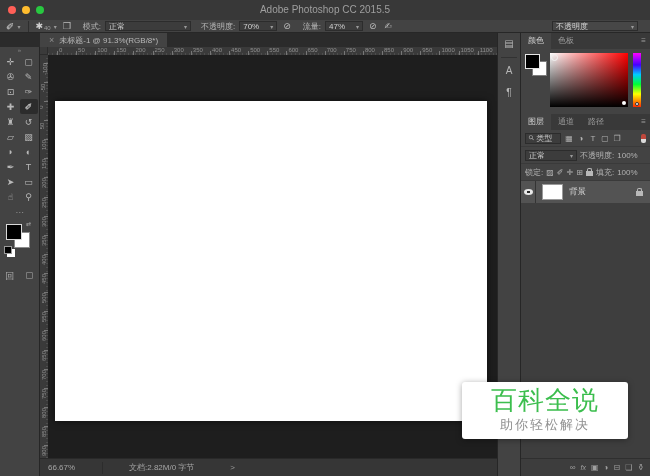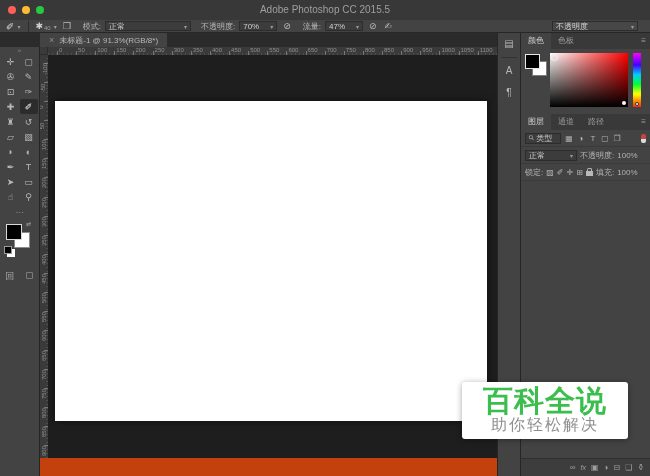--- a/index.html
+++ b/index.html
@@ -1,16 +1,16 @@
 <!DOCTYPE html>
 <html><head>
 <meta charset="utf-8">
 <style>
   html,body{margin:0;padding:0;background:#1f1f1f;}
-  .app{position:relative;width:650px;height:476px;overflow:hidden;background:#c2410c;
+  .app{position:relative;width:650px;height:476px;overflow:hidden;background:#15803d;
        font-family:"Liberation Sans","DejaVu Sans",sans-serif;-webkit-font-smoothing:antialiased;}
   
   .titlebar{position:absolute;left:0;top:0;width:650px;height:20px;background:#383838;border-bottom:1px solid #262626;}
   .lights{position:absolute;left:8px;top:6px;display:flex;gap:6px;}
   .light{width:8px;height:8px;border-radius:50%;display:inline-block;}
   .title{width:100%;text-align:center;line-height:20px;font-size:10px;color:#9f9f9f;}
   
   .optionsbar{position:absolute;left:0;top:20px;width:650px;height:13px;background:#434343;
               border-bottom:1px solid #272727;display:flex;align-items:center;padding:0 4px;box-sizing:border-box;gap:4px;}
   .optionsbar .lbl{font-size:8px;color:#b5b5b5;white-space:nowrap;margin-left:6px;}
@@ -110,22 +110,22 @@
   .layer-thumb{width:21px;height:16px;background:#fff;border:1px solid #9a9a9a;margin-left:6px;box-sizing:border-box;}
   .layer-name{font-size:8.5px;color:#d4d4d4;margin-left:6px;}
   .layer-lock{margin-left:auto;margin-right:7px;}
   .layers-footer{position:absolute;left:0;right:0;bottom:0;height:18px;background:#3d3d3d;border-top:1px solid #2f2f2f;
                  display:flex;align-items:center;justify-content:flex-end;gap:5px;padding:0 6px;box-sizing:border-box;}
   .ft-ic{font-size:8px;color:#9f9f9f;}
   .ft-ic.fx{font-style:italic;font-size:7px;}
   
   .watermark{position:absolute;left:462px;top:382px;width:166px;height:57px;background:#ffffff;border-radius:3px;
              z-index:40;text-align:center;box-shadow:0 1px 6px rgba(0,0,0,.35);}
-  .wm-title{font-size:30px;font-weight:bold;letter-spacing:1px;line-height:31px;margin-top:3px;}
-  .wm-sub{font-size:16px;color:#8f8f8f;letter-spacing:2px;line-height:17px;}
+  .wm-title{font-size:26px;font-weight:normal;letter-spacing:1px;line-height:31px;margin-top:3px;}
+  .wm-sub{font-size:13px;color:#8f8f8f;letter-spacing:2px;line-height:17px;}
 </style>
 </head>
 <body>
 
 <div class="app">
 
   <div class="titlebar">
     <div class="lights" id="lights">
         <span class="light" style="background: rgb(255, 95, 87);"></span>
         <span class="light" style="background: rgb(254, 188, 46);"></span>
@@ -306,20 +306,25 @@
       <span class="rlab" style="top: 354.92px;">800</span>
       <span class="rtick" style="top: 371.04px;"></span>
       <span class="rlab" style="top: 374.04px;">850</span>
       <span class="rtick" style="top: 390.16px;"></span>
       <span class="rlab" style="top: 393.16px;">900</span>
     </div>
   <div class="canvas-area">
     <div class="canvas"></div>
   </div>
 
+  <div class="statusbar">
+    <span class="zoomval">66.67%</span>
+    <span class="docinfo">文档:2.82M/0 字节</span>
+    <span class="status-arrow">&gt;</span>
+  </div>
 
   <div class="dock">
     <div class="dock-icon">▤</div>
     <div class="dock-div"></div>
     <div class="dock-icon">A</div>
     <div class="dock-icon">¶</div>
   </div>
 
   <div class="panel color-panel">
     <div class="ptabs" id="colorTabs">
@@ -374,20 +379,30 @@
       <span id="lockIcons" style="display:flex;gap:3px;">
           <span class="lk-ic">▨</span>
           <span class="lk-ic">✐</span>
           <span class="lk-ic">✛</span>
           <span class="lk-ic">⊞</span>
         </span>
       <span class="lock-icon"></span>
       <span class="row-lbl dim">填充:</span>
       <span class="row-lbl dim">100%</span>
     </div>
+    <div class="layer-list">
+      <div class="layer-row selected">
+        <span class="eye-cell">
+          <span class="eye-icon"></span>
+        </span>
+        <span class="layer-thumb"></span>
+        <span class="layer-name">背景</span>
+        <span class="lock-icon layer-lock"></span>
+      </div>
+    </div>
     <div class="layers-footer" id="layersFooter">
         <span class="ft-ic">∞</span>
         <span class="ft-ic fx">fx</span>
         <span class="ft-ic">▣</span>
         <span class="ft-ic">◑</span>
         <span class="ft-ic">⊟</span>
         <span class="ft-ic">❏</span>
         <span class="ft-ic">⚱</span>
       </div>
   </div>

